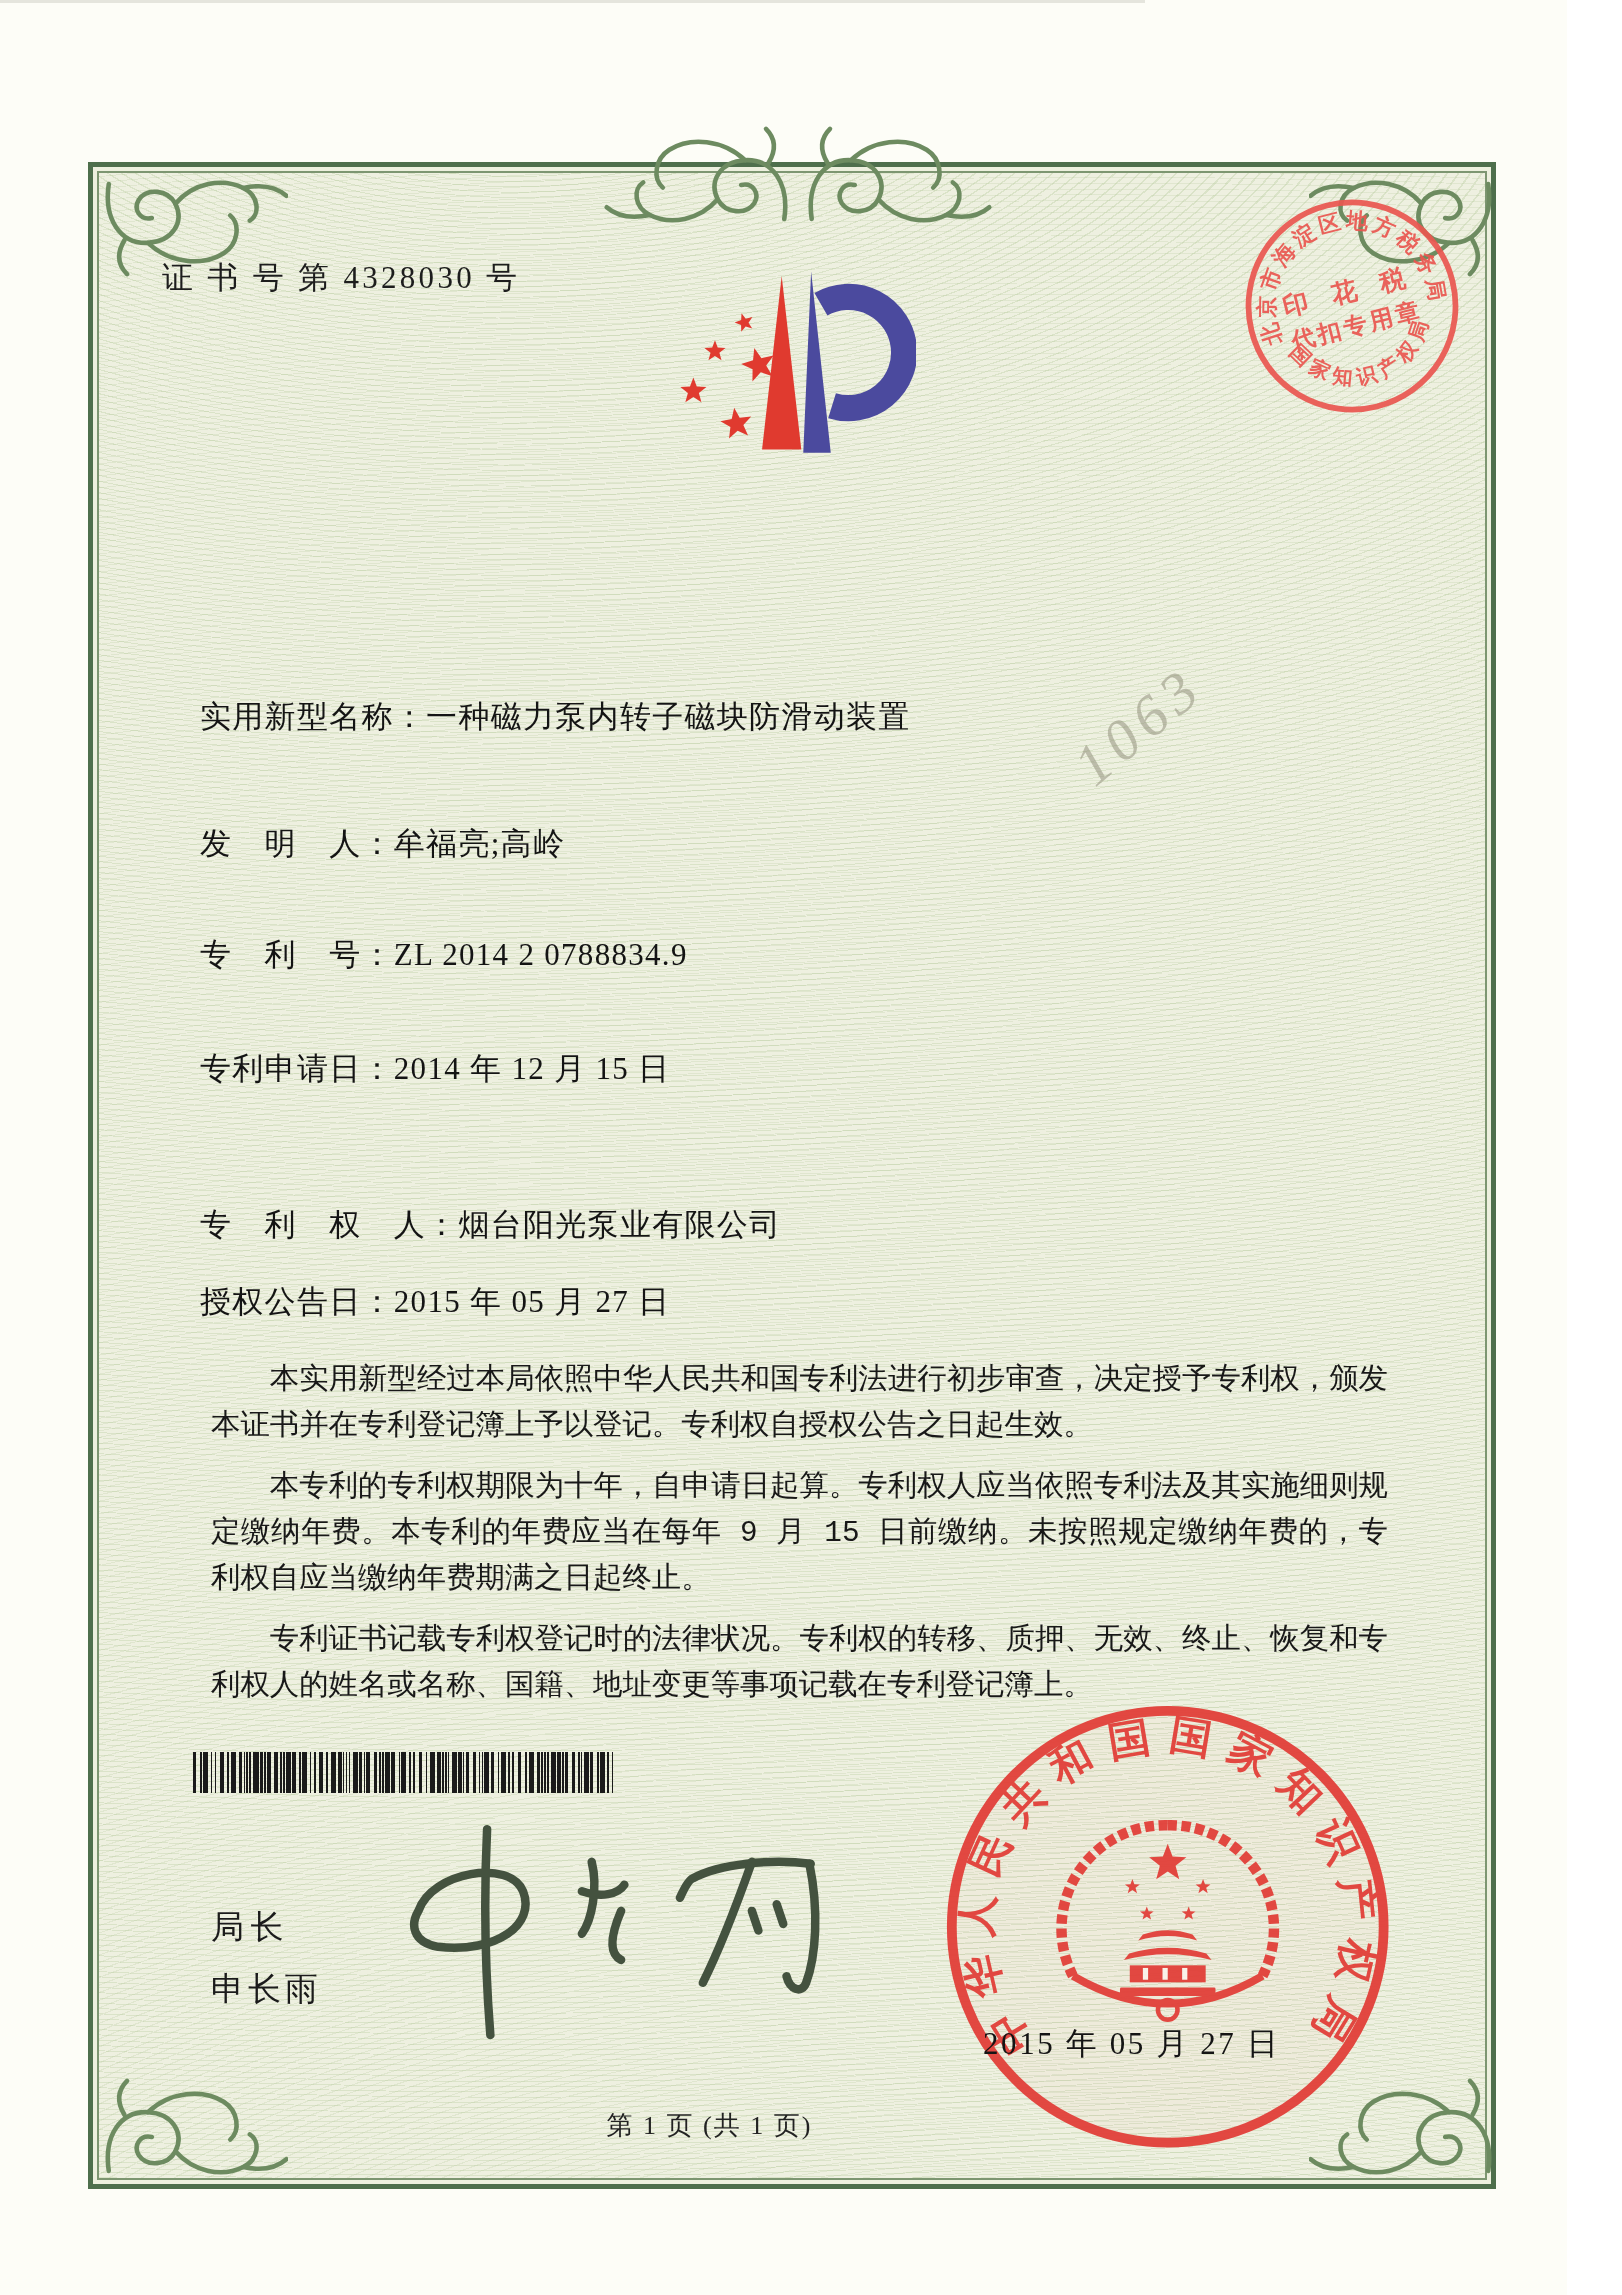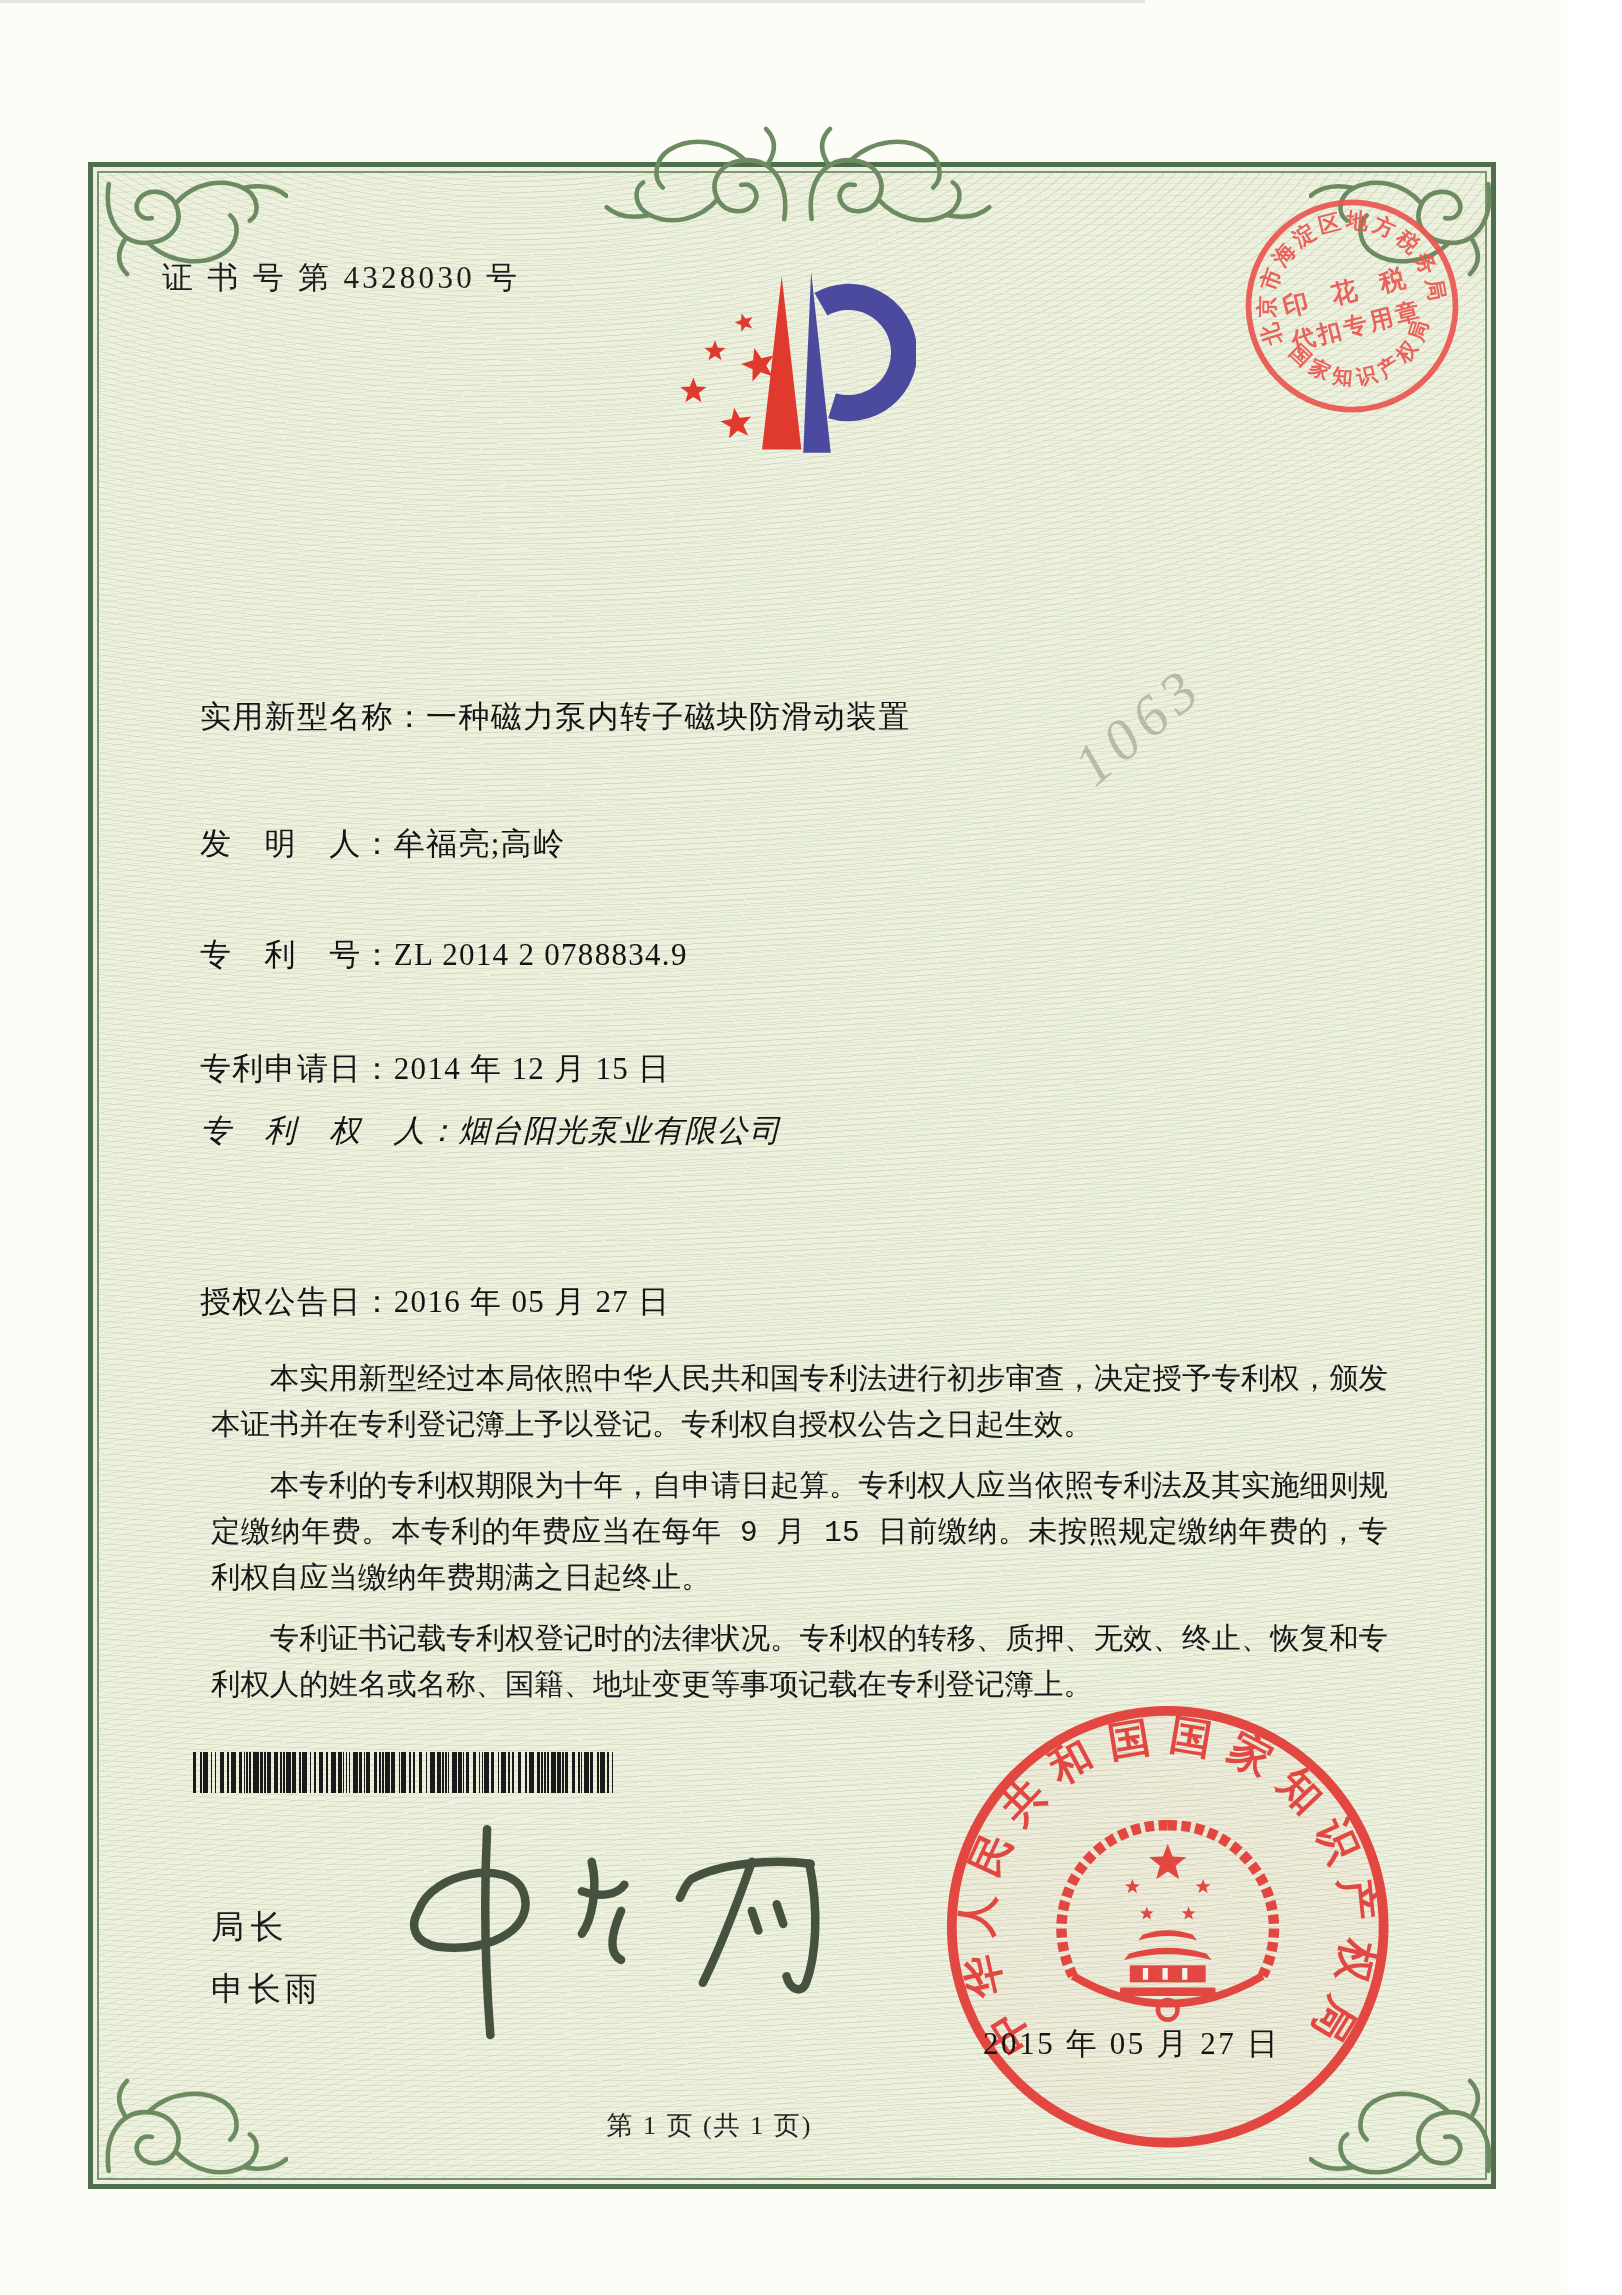--- a/index.html
+++ b/index.html
@@ -19,21 +19,21 @@
     background-image:
       repeating-radial-gradient(589px 281px at 30% -144px, rgba(173,195,146,.30) 0 2px, rgba(255,255,255,0) 2px 11px),
       repeating-radial-gradient(720px 340px at 72% 2388px, rgba(173,195,146,.22) 0 2px, rgba(255,255,255,0) 2px 12.4px);}
 
   .orn{position:absolute;}
 
   .cert-number{position:absolute;left:162px;top:257px;font-size:31px;letter-spacing:3.3px;color:#1d1d1d;}
   .title{position:absolute;left:88px;top:472px;width:1408px;text-align:center;font-size:69px;font-weight:bold;letter-spacing:10.5px;color:#252525;}
 
   .row{position:absolute;left:200px;font-size:31px;color:#141414;letter-spacing:1.3px;white-space:nowrap;}
-  .row1{top:696px;} .row2{top:823px;} .row3{top:934px;} .row4{top:1048px;} .row5{top:1110px;font-style:italic;} .row6{top:1281px;}
+  .row1{top:696px;} .row2{top:823px;} .row3{top:934px;} .row4{top:1048px;} .row5{top:1204px;} .row6{top:1281px;}
 
   .paras{position:absolute;left:196px;top:1343px;width:1207px;font-size:29.4px;line-height:46px;color:#181818;text-align:justify;}
   .paras p{margin:15px;text-indent:2em;font-family:Liberation Mono, monospace;}
 
   .barcode{position:absolute;left:193px;top:1752px;width:424px;height:41px;display:flex;align-items:stretch;overflow:hidden;}
   .barcode div{background:#1a1a1a;height:100%;flex:none;}
 
   .role{position:absolute;left:211px;top:1905px;font-size:33px;letter-spacing:6.5px;color:#1b1b1b;}
   .signer{position:absolute;left:211px;top:1967px;font-size:33px;letter-spacing:3.9px;color:#1b1b1b;}
 
@@ -127,21 +127,21 @@
 
   
   <div class="pencil">1063</div>
 
   
   <div class="row row1">实用新型名称：一种磁力泵内转子磁块防滑动装置</div>
   <div class="row row2">发　明　人：牟福亮;高岭</div>
   <div class="row row3">专　利　号：ZL 2014 2 0788834.9</div>
   <div class="row row4">专利申请日：2014 年 12 月 15 日</div>
   <div class="row row5">专　利　权　人：烟台阳光泵业有限公司</div>
-  <div class="row row6">授权公告日：2016 年 05 月 27 日</div>
+  <div class="row row6">授权公告日：2015 年 05 月 27 日</div>
 
   
   <div class="paras">
     <p>本实用新型经过本局依照中华人民共和国专利法进行初步审查，决定授予专利权，颁发本证书并在专利登记簿上予以登记。专利权自授权公告之日起生效。</p>
     <p>本专利的专利权期限为十年，自申请日起算。专利权人应当依照专利法及其实施细则规定缴纳年费。本专利的年费应当在每年 9 月 15 日前缴纳。未按照规定缴纳年费的，专利权自应当缴纳年费期满之日起终止。</p>
     <p>专利证书记载专利权登记时的法律状况。专利权的转移、质押、无效、终止、恢复和专利权人的姓名或名称、国籍、地址变更等事项记载在专利登记簿上。</p>
   </div>
 
   
   <div class="barcode">

